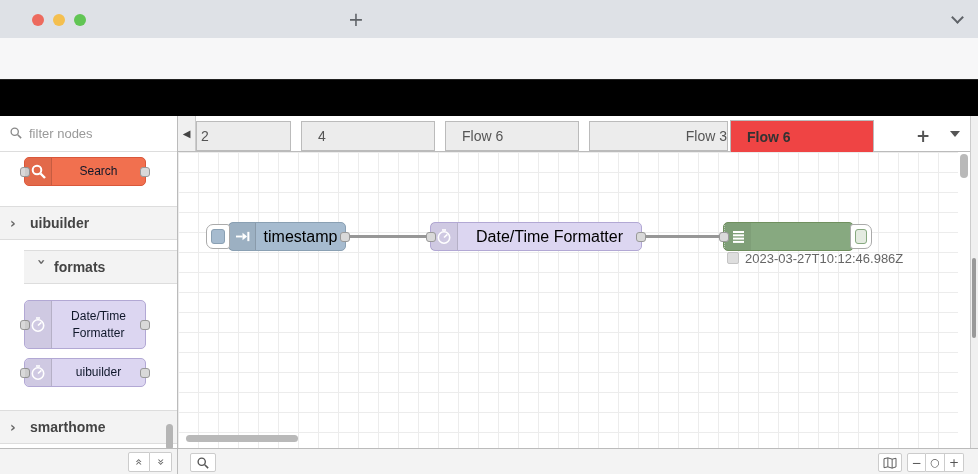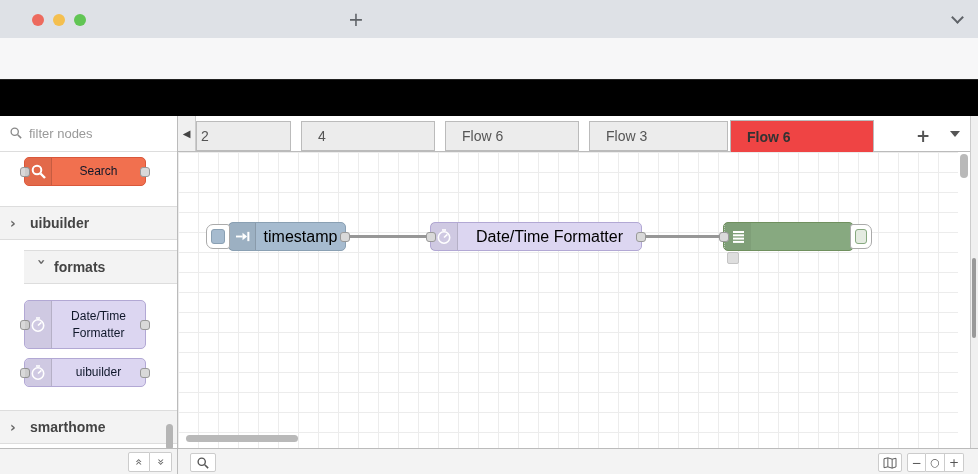--- a/index.html
+++ b/index.html
@@ -76,21 +76,21 @@
   .pf-expand { left:150px; border-left:none; border-radius:0 2px 2px 0; }
 
   
   .tabbar { left:178px; top:116px; width:792px; height:36px; background:#fff; border-bottom:1px solid #bbb; }
   .tab-scroll-left { position:absolute; left:0; top:0; width:18px; height:35px; background:#f0f0f0; border-right:1px solid #ccc; color:#444; font-size:10px; display:flex; align-items:center; justify-content:center; }
   .ws-tab { position:absolute; top:5px; height:30px; background:#ececec; border:1px solid #bbb; font-size:14px; color:#555; display:flex; align-items:center; padding-left:16px; overflow:hidden; white-space:nowrap; }
   .ws-tab.active { top:4px; height:32px; background:#ef4444; border-bottom:none; font-weight:bold; color:#333; z-index:3; }
   .tab0 { left:18px; width:95px; } .tab0 span { margin-left:-12px; }
   .tab1 { left:123px; width:134px; }
   .tab2 { left:267px; width:134px; }
-  .tab3 { left:411px; width:139px; }
+  .tab3 { left:411px; width:139px;justify-content:flex-end; }
   .tab4 { left:552px; width:144px; }
   .tab-add { position:absolute; left:730px; top:7px; width:30px; height:26px; color:#555; font-size:17px; font-weight:bold; display:flex; align-items:center; justify-content:center; }
   .tab-dd { position:absolute; left:772px; top:15px; width:0; height:0; border-left:5px solid transparent; border-right:5px solid transparent; border-top:6px solid #555; }
 
   
   .canvas { left:178px; top:152px; width:780px; height:296px; background:#fff;
     background-image:linear-gradient(to right,#ececec 1px,transparent 1px),linear-gradient(to bottom,#ececec 1px,transparent 1px);
     background-size:20px 20px; overflow:hidden; }
   .fnode { position:absolute; height:29px; border-radius:5px; display:flex; align-items:stretch; font-size:16px; }
   .fnode .node-label { white-space:nowrap; }
@@ -381,20 +381,21 @@
         </svg>
     </div>
     <div class="port l"></div>
   </div>
 
   <div class="abs debug-btn">
       <div class="pad"></div>
     </div>
 
   <div class="status-dot"></div>
+  <div class="status-text">2023-03-27T10:12:46.986Z</div>
 
   <div class="h-scrollthumb"></div>
 </div>
 
 <div class="abs v-scrollzone">
   <div class="v-scrollthumb"></div>
 </div>
 
 <div class="abs separator">
   <div class="sep-grip"></div>

